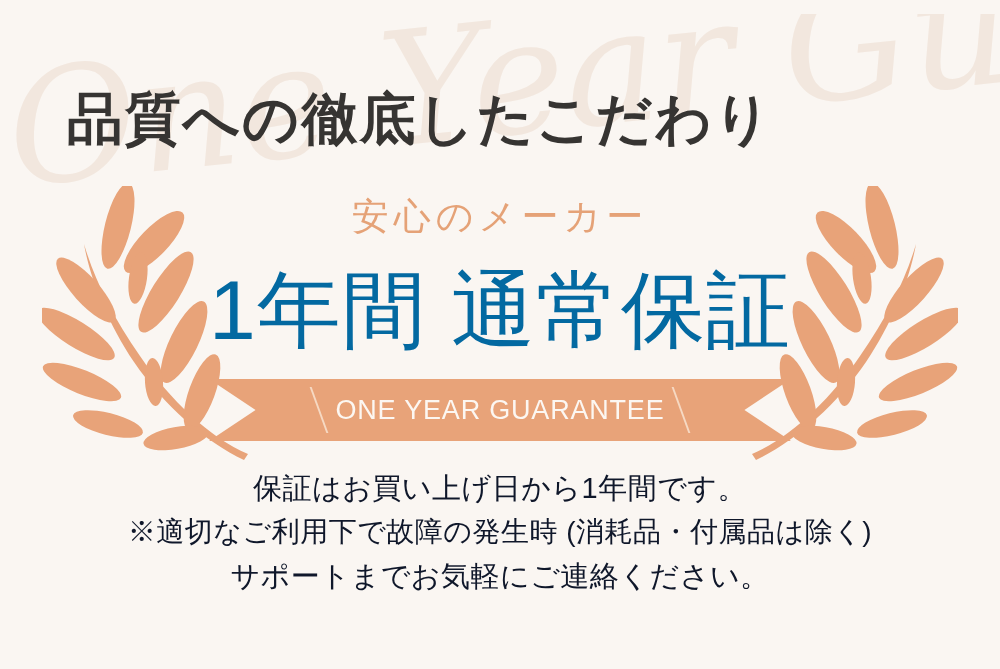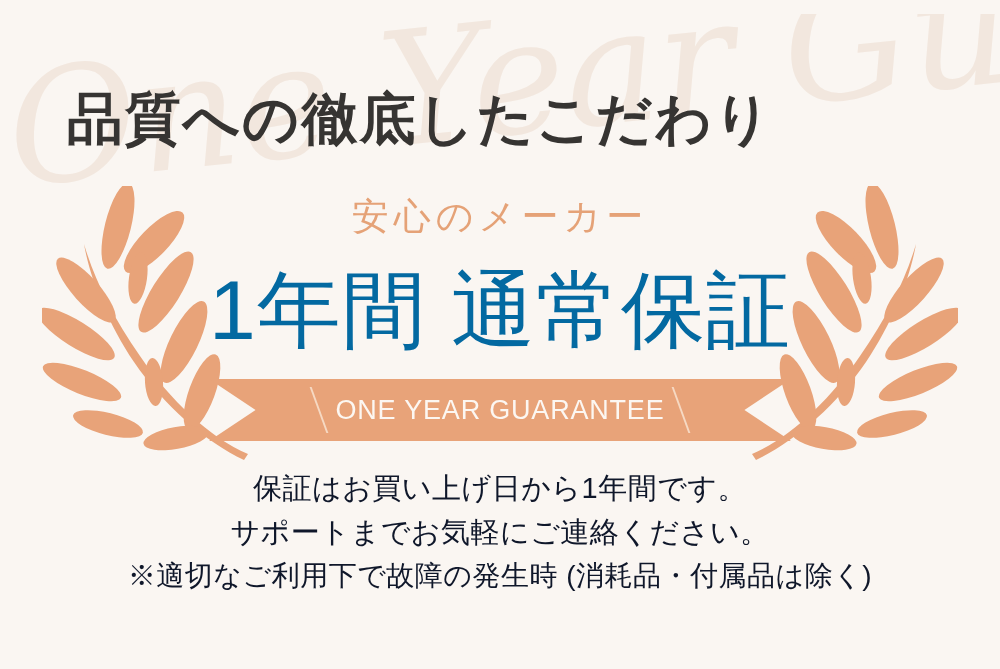--- a/index.html
+++ b/index.html
@@ -211,17 +211,17 @@
     <div id="ribbon-shape"></div>
     <div id="ribbon-label">
       <span class="slash left"></span>
       <span>ONE YEAR GUARANTEE</span>
       <span class="slash right"></span>
     </div>
   </div>
 
   <div id="body-copy">
     <span class="line">保証はお買い上げ日から1年間です。</span>
+    <span class="line note">※適切なご利用下で故障の発生時 (消耗品・付属品は除く)</span>
     <span class="line">サポートまでお気軽にご連絡ください。</span>
-    <span class="line note">※適切なご利用下で故障の発生時 (消耗品・付属品は除く)</span>
   </div>
 
 </div>
 
 </body></html>

